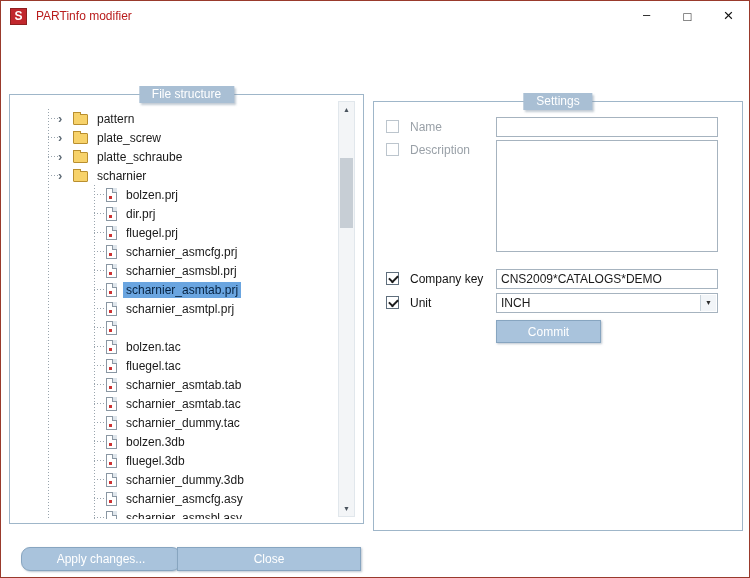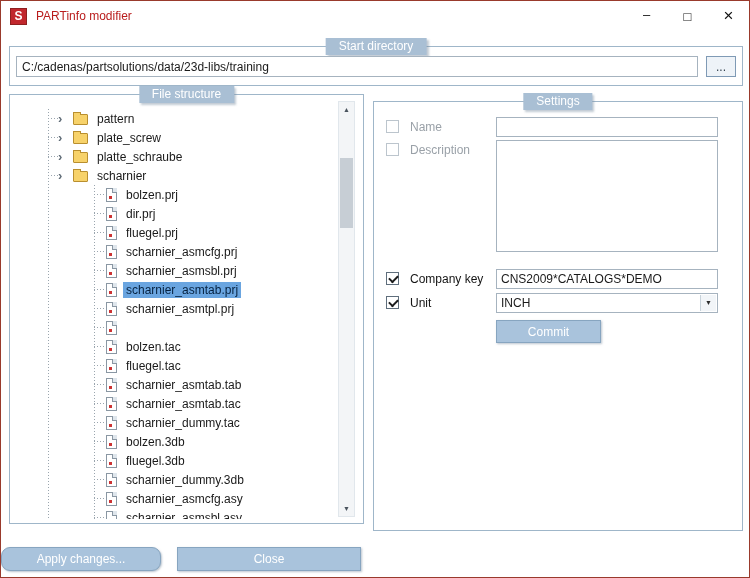--- a/index.html
+++ b/index.html
@@ -76,21 +76,21 @@
   .cb-label.on { color:#141414; }
   .cb-label.off { color:#9aa1a8; }
   .field { width:100%; height:20px; border:1px solid #a6b3bf; font-family:"Liberation Sans",sans-serif; font-size:12px; padding:0 4px; color:#1a1a1a; background:#fff; }
   textarea.field { height:112px; resize:none; padding:2px 4px; }
   .selectbox { position:relative; display:flex; align-items:center; }
   .select-value { flex:1; }
   .select-arrow { position:absolute; right:1px; top:1px; bottom:1px; width:16px; display:flex; align-items:center; justify-content:center; font-size:7px; color:#2c2c2c; background:#f2f5f8; border-left:1px solid #c8d2da; }
   .btn { background:var(--button-bg,#a9c3dc); border:1px solid var(--button-border,#87a5c0); color:#fff; font-family:"Liberation Sans",sans-serif; font-size:12px; cursor:default; box-shadow:1px 1px 2px rgba(120,140,160,.5); }
   .commit-btn { display:block; width:105px; height:23px; margin:7px 0 0 110px; }
   
-  .apply-btn { position:absolute; left:0; top:546px; width:160px; height:24px;border-radius:9px; }
+  .apply-btn { position:absolute; left:20px; top:546px; width:160px; height:24px;border-radius:9px; }
   .close-btn { position:absolute; left:176px; top:546px; width:184px; height:24px; }
 </style>
 </head>
 <body>
 
 <div class="window">
 
   <div class="titlebar">
     <div class="app-icon">S</div>
     <span class="title-text">PARTinfo modifier</span>
@@ -100,25 +100,20 @@
         </div>
       <div class="win-btn">
           <span class="max-glyph">□</span>
         </div>
       <div class="win-btn">
           <span class="close-glyph">×</span>
         </div>
     </div>
   </div>
 
-  <div class="group start-dir">
-    <div class="group-tab">Start directory</div>
-    <input class="path-input" type="text" value="C:/cadenas/partsolutions/data/23d-libs/training" style="">
-    <button class="browse-btn">...</button>
-  </div>
 
   <div class="group file-group">
     <div class="group-tab">File structure</div>
     <div class="tree" id="file-tree">
       <div class="vline vline1"></div>
       <div class="vline vline2"></div>
     <div class="tree-row lvl0">
           <span class="chevron">›</span>
           <span class="icon-folder"></span>
           <span class="tree-label">pattern</span>

